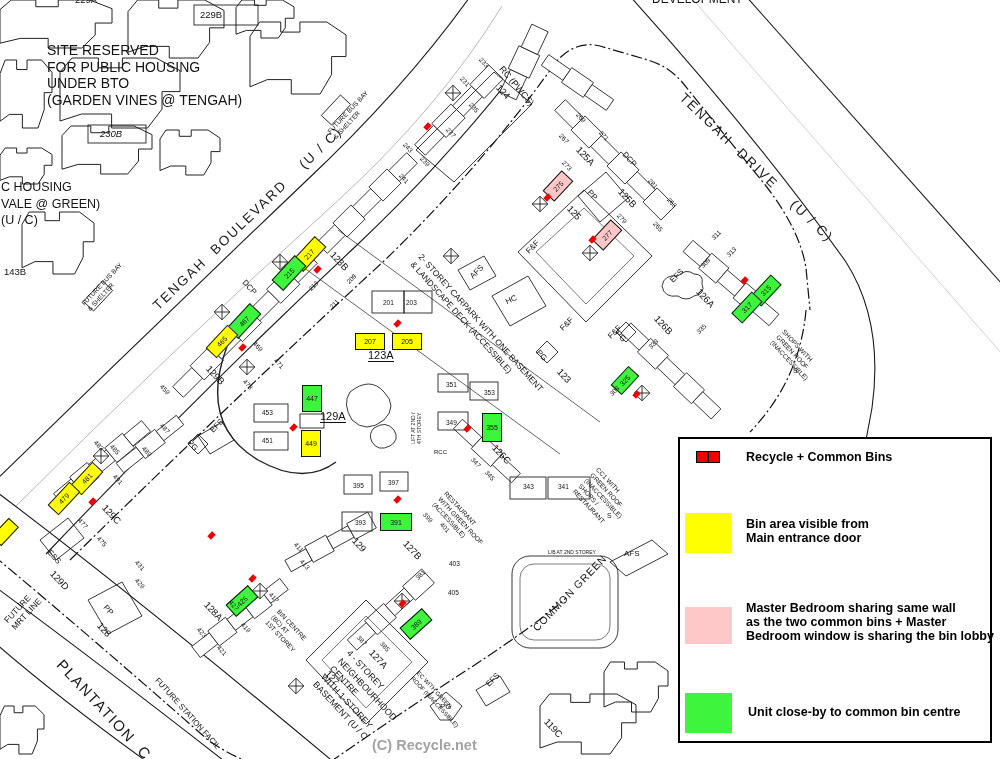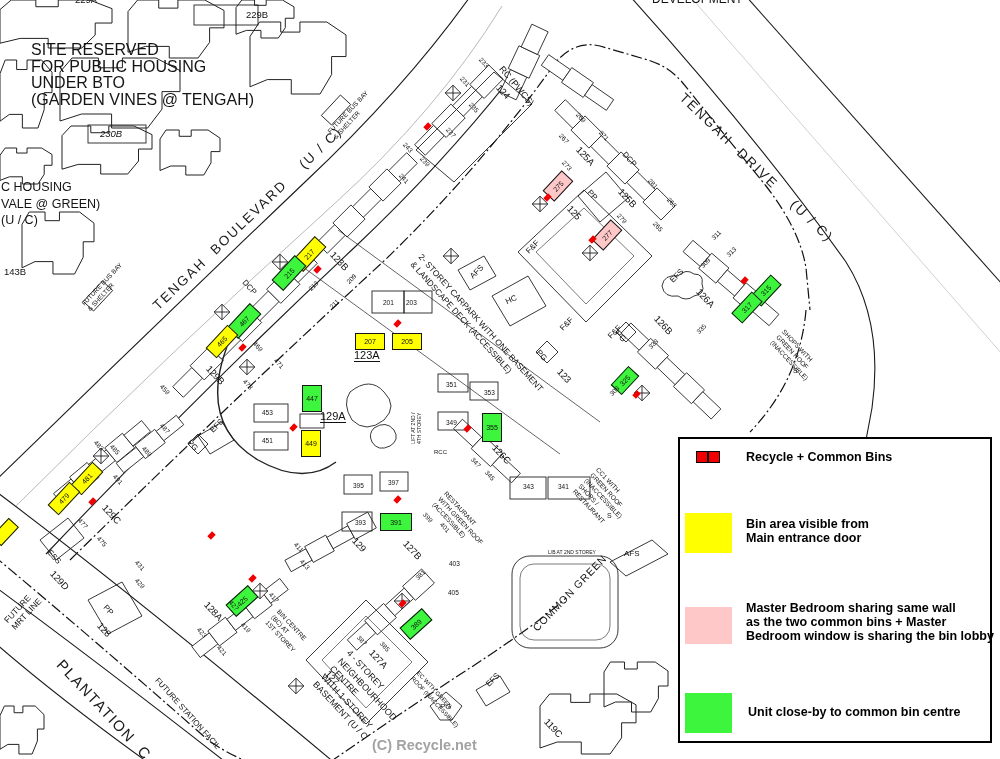--- a/index.html
+++ b/index.html
@@ -242,21 +242,21 @@
           <line x1="636.5" y1="387.5" x2="647.5" y2="398.5"></line>
           <line x1="647.5" y1="387.5" x2="636.5" y2="398.5"></line>
         </g>
       </g>
   </svg>
 
   <div id="overlay">
       <div class="road" style="left: 150px; top: 302px; font-size: 13.5px; letter-spacing: 2px; transform: rotate(-44deg);">TENGAH  BOULEVARD    (U / C)</div>
       <div class="road" style="left: 687px; top: 90px; font-size: 13.5px; letter-spacing: 2px; transform: rotate(44deg);">TENGAH  DRIVE    (U / C)</div>
       <div class="road" style="left: 66px; top: 656px; font-size: 15px; letter-spacing: 1.5px; transform: rotate(47deg);">PLANTATION  C</div>
-      <div class="note" style="left: 31px; top: 42px; font-size: 16px; line-height: 16.5px; letter-spacing: 0px; transform: rotate(0deg);">SITE RESERVED
+      <div class="note" style="left: 47px; top: 42px; font-size: 14px; line-height: 16.5px; letter-spacing: 0px; transform: rotate(0deg);">SITE RESERVED
 FOR PUBLIC HOUSING
 UNDER BTO
 (GARDEN VINES @ TENGAH)</div>
       <div class="note" style="left: 1px; top: 179px; font-size: 12.5px; line-height: 16.5px; letter-spacing: 0px; transform: rotate(0deg);">C HOUSING
 VALE @ GREEN)
 (U / C)</div>
       <div class="note" style="left: 652px; top: -7px; font-size: 12px; line-height: 13px; letter-spacing: 0px; transform: rotate(0deg);">DEVELOPMENT</div>
       <div class="note" style="left: 2px; top: 618px; font-size: 8.5px; line-height: 10px; letter-spacing: 0px; transform: rotate(-47deg);">FUTURE
 MRT LINE</div>
       <div class="note" style="left: 160px; top: 676px; font-size: 8px; line-height: 9px; letter-spacing: 0px; transform: rotate(48deg);">FUTURE STATION FACIL</div>
@@ -285,25 +285,25 @@
 RESTAURANT</div>
       <div class="note" style="left: 786px; top: 328px; font-size: 6.5px; line-height: 8px; letter-spacing: 0px; transform: rotate(47deg);">SHOPS WITH
 GREEN ROOF
 (INACCESSIBLE)</div>
       <div class="note" style="left: 420px; top: 670px; font-size: 6px; line-height: 7.5px; letter-spacing: 0px; transform: rotate(47deg);">EC WITH GREEN
 ROOF (INACCESSIBLE)</div>
       <div class="note" style="left: 505px; top: 64px; font-size: 9px; line-height: 10px; letter-spacing: 0px; transform: rotate(50deg);">RC (PWCS)</div>
       <div class="note" style="left: 548px; top: 549px; font-size: 5px; line-height: 6px; letter-spacing: 0px; transform: rotate(0deg);">L/B AT 2ND STOREY</div>
       <div class="note" style="left: 410px; top: 444px; font-size: 5px; line-height: 6px; letter-spacing: 0px; transform: rotate(-90deg);">LIFT AT 2ND /
 4TH STOREY</div>
-      <div class="blk" style="left: 200px; top: 9px; transform: rotate(0deg); margin-left: 46px;">229B</div>
+      <div class="blk" style="left: 200px; top: 9px; transform: rotate(0deg);">229B</div>
       <div class="blk" style="left: 75px; top: -6px; transform: rotate(0deg);">229A</div>
       <div class="blk" style="left: 100px; top: 128px; transform: rotate(0deg); font-style: italic;">230B</div>
       <div class="blk" style="left: 4px; top: 266px; transform: rotate(0deg);">143B</div>
-      <div class="blk u" style="left: 354px; top: 349px; transform: rotate(0deg);">123A</div>
+      <div class="blk u" style="left: 368px; top: 349px; transform: rotate(0deg);">123A</div>
       <div class="blk" style="left: 336px; top: 249px; transform: rotate(47deg);">123B</div>
       <div class="blk" style="left: 563px; top: 366px; transform: rotate(47deg);">123</div>
       <div class="blk" style="left: 502px; top: 82px; transform: rotate(47deg);">124</div>
       <div class="blk" style="left: 582px; top: 144px; transform: rotate(47deg);">125A</div>
       <div class="blk" style="left: 624px; top: 186px; transform: rotate(47deg);">125B</div>
       <div class="blk" style="left: 573px; top: 203px; transform: rotate(47deg);">125</div>
       <div class="blk" style="left: 702px; top: 286px; transform: rotate(47deg);">126A</div>
       <div class="blk" style="left: 660px; top: 313px; transform: rotate(47deg);">126B</div>
       <div class="blk" style="left: 498px; top: 442px; transform: rotate(47deg);">126C</div>
       <div class="blk" style="left: 331px; top: 668px; transform: rotate(47deg);">127</div>

